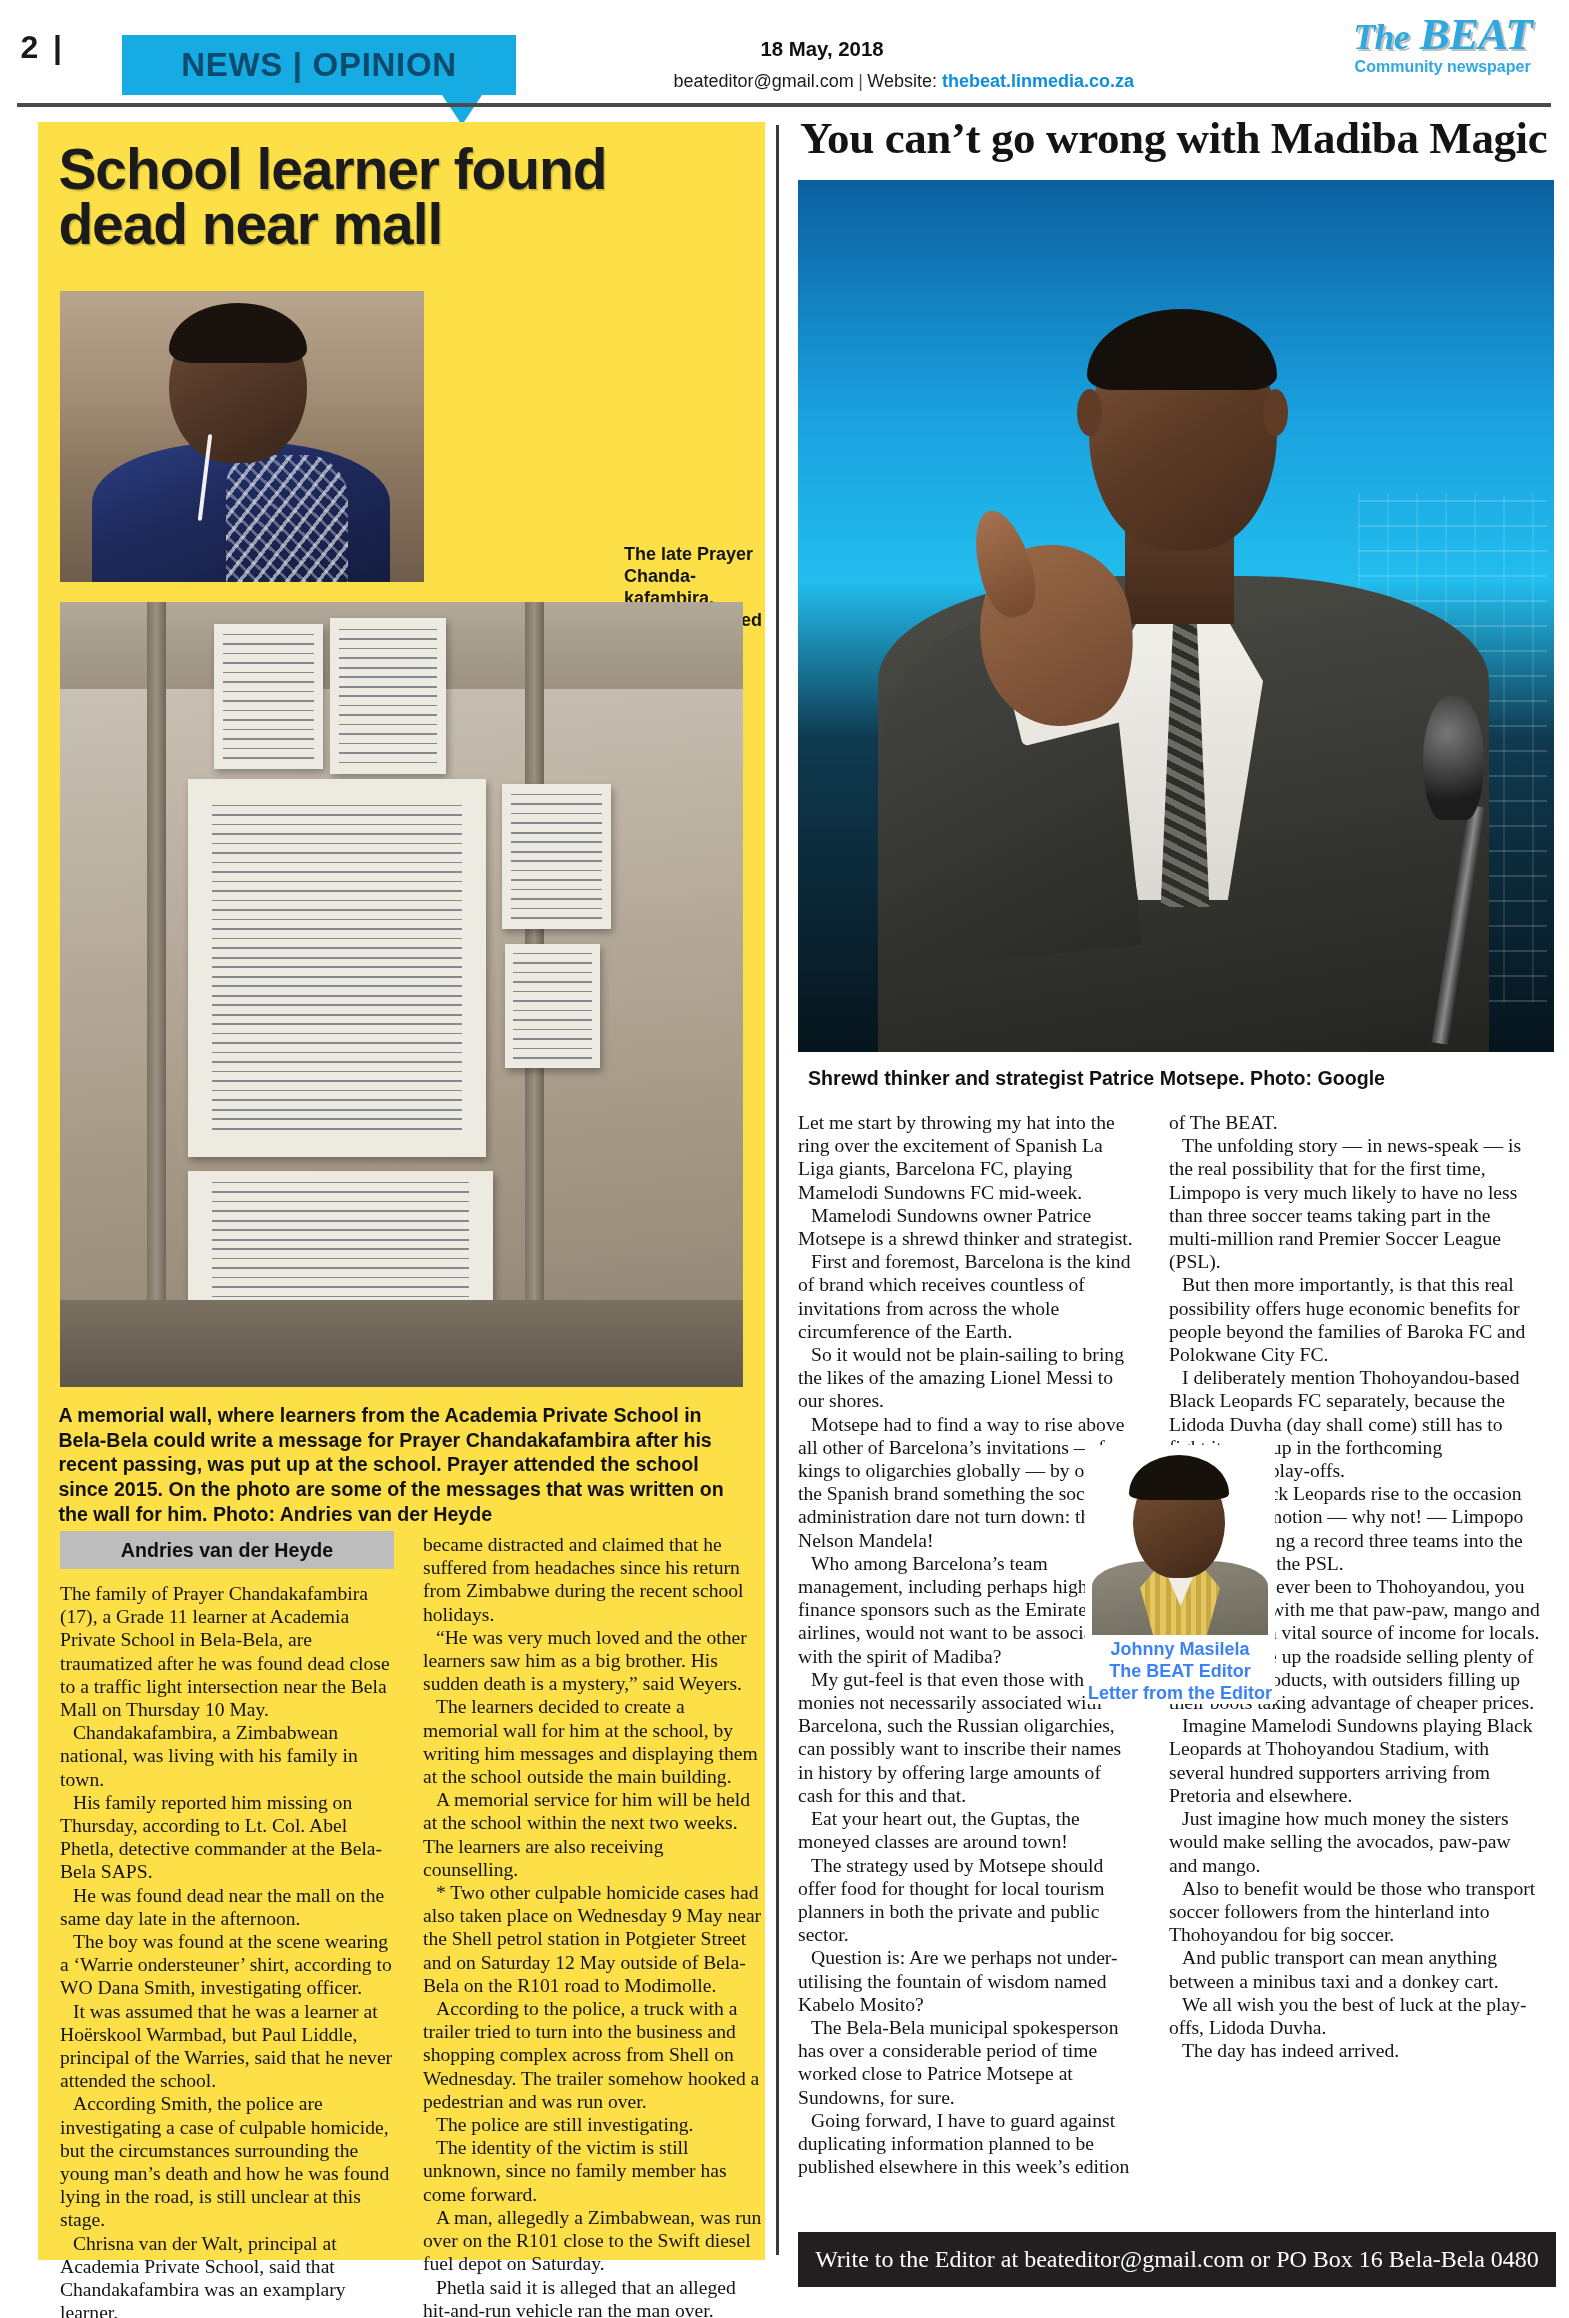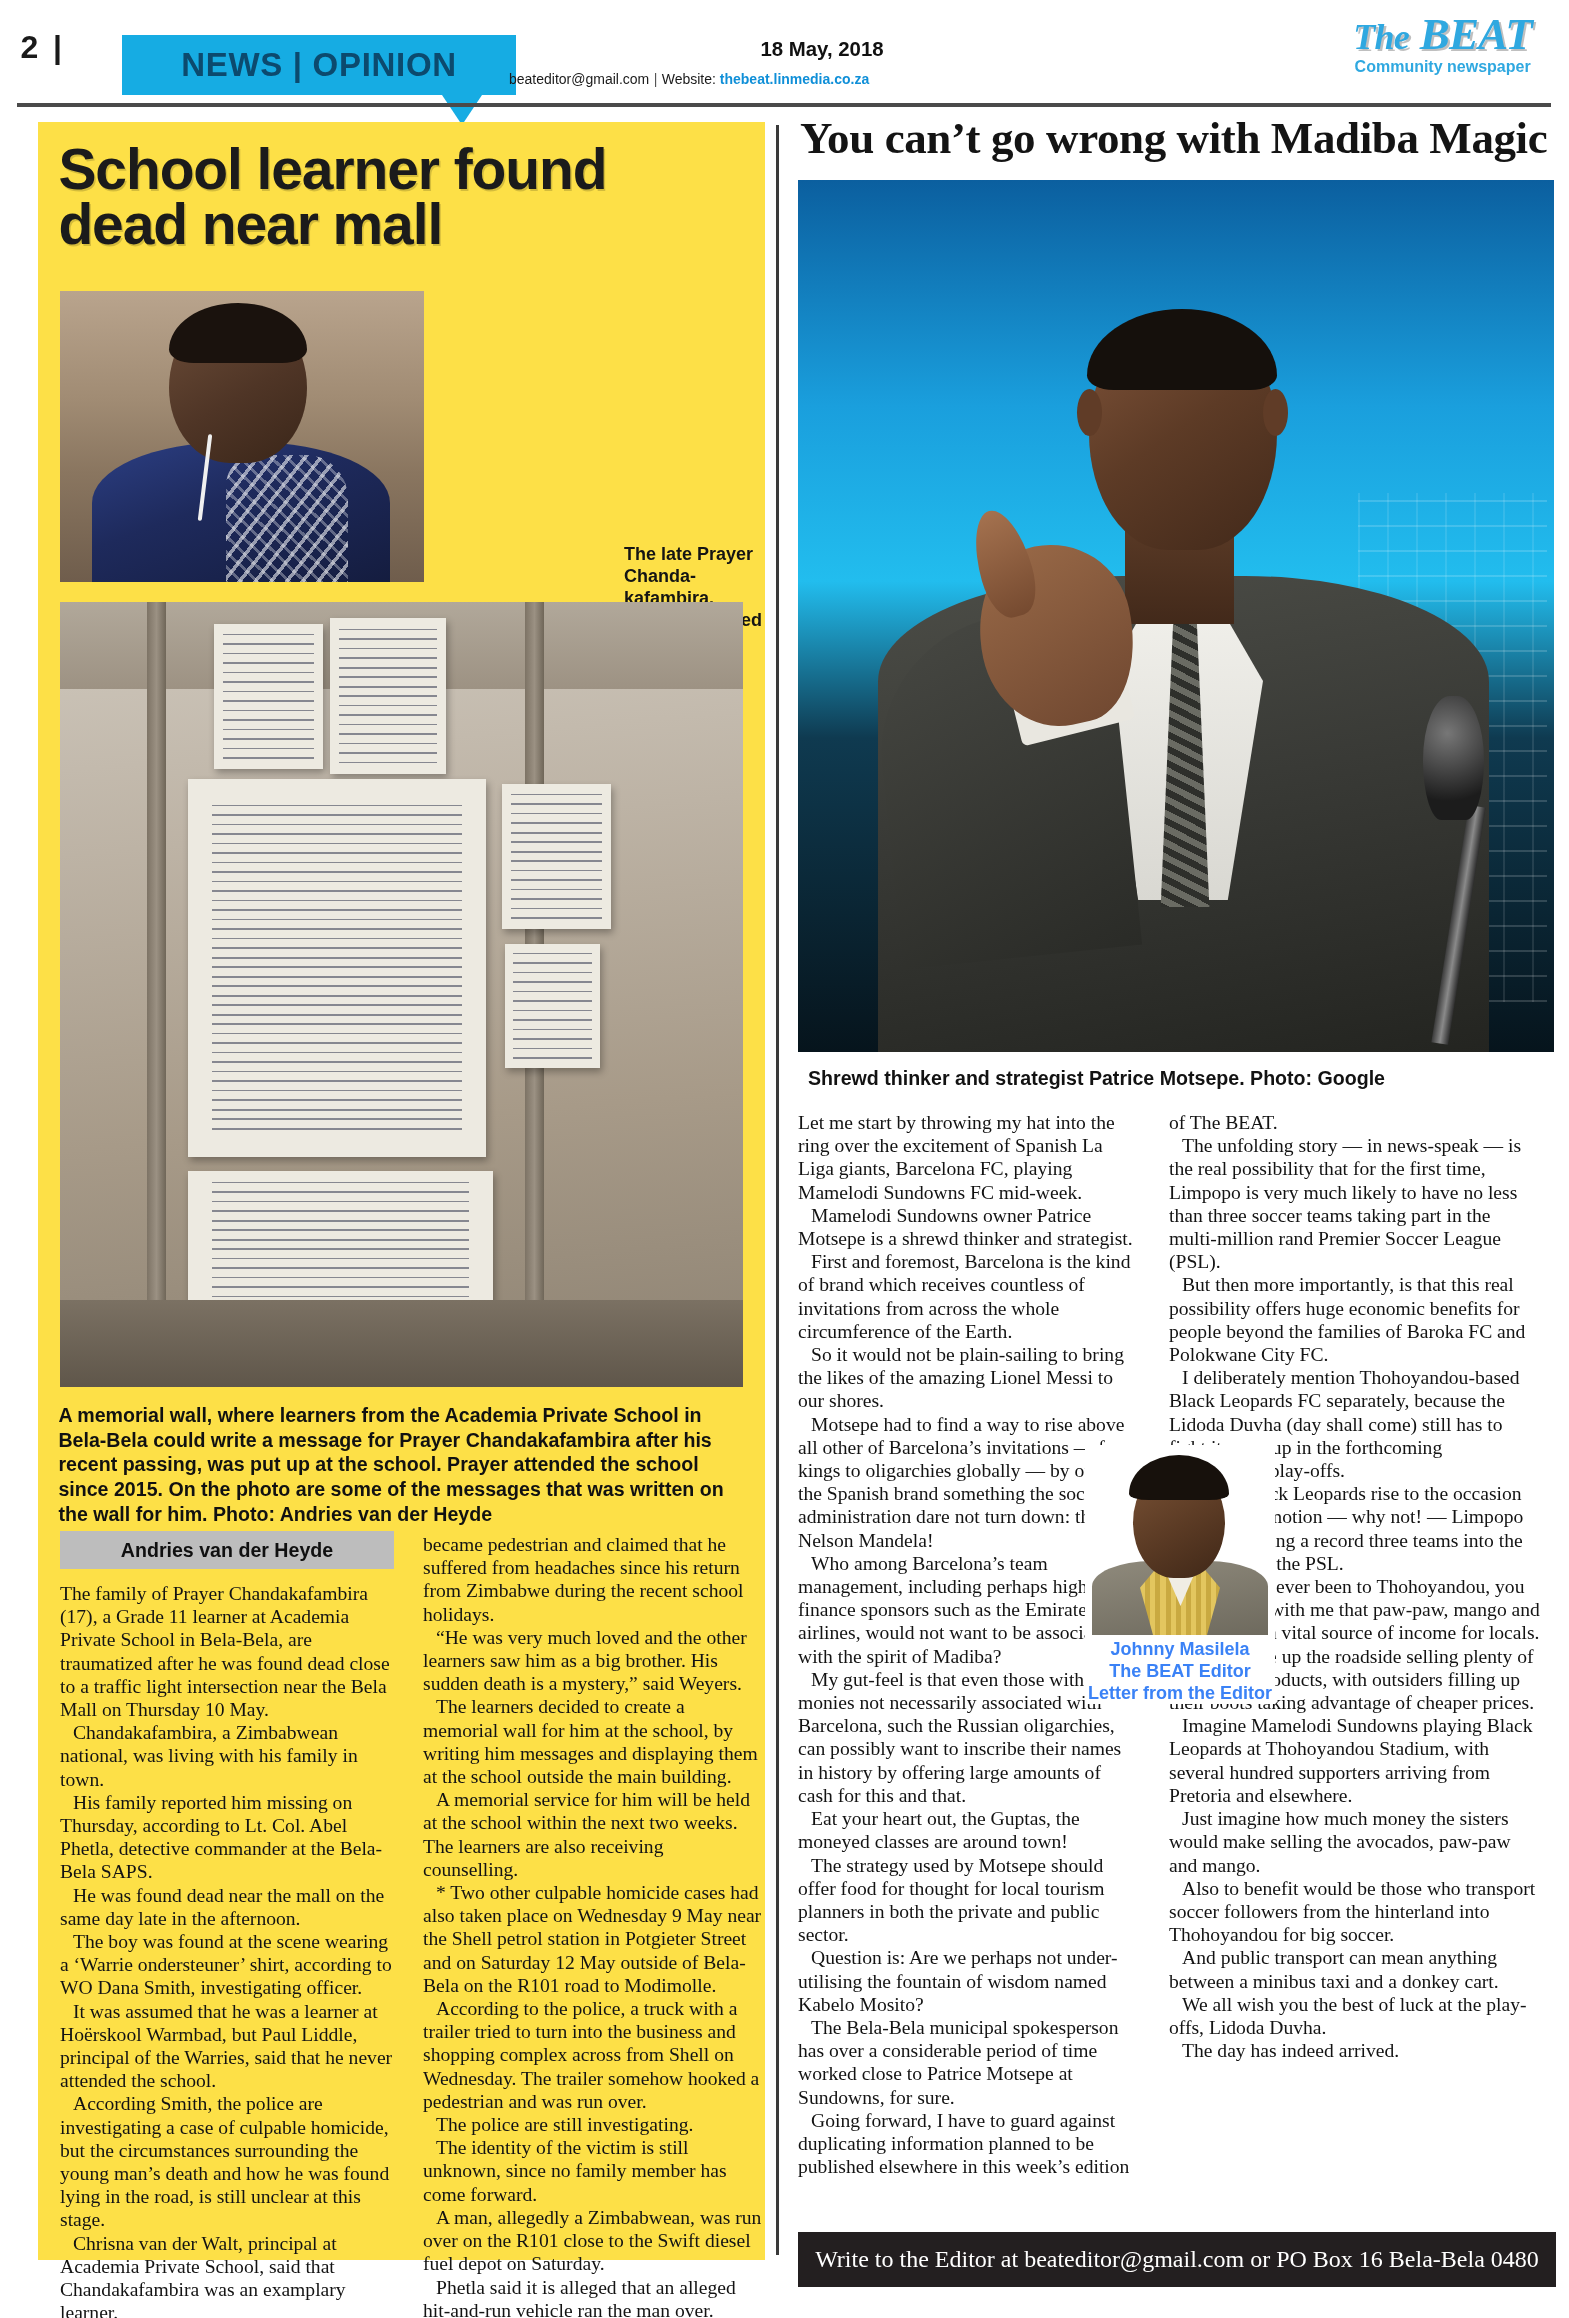--- a/index.html
+++ b/index.html
@@ -38,23 +38,23 @@
     border-top: 30.5px solid #16ace3;
   }
   .issue-date {
     position: absolute; left: 553px; top: 38px; width: 538px;
     text-align: center;
     font-family: "Liberation Sans", sans-serif;
     font-weight: bold; font-size: 20.4px; color: #111;
   }
   .contact-line {
     position: absolute; left: 509px; top: 71px; width: 625px;
-    text-align: left;
-    font-family: "Liberation Sans", sans-serif;
-    font-size: 14px; color: #1a1a1a;
+    text-align: right;
+    font-family: "Liberation Sans", sans-serif;
+    font-size: 18px; color: #1a1a1a;
     white-space: nowrap;
   }
   .contact-line .sep { color: #555; padding: 0 4.4px; }
   .contact-line .site { color: #0f8fd8; font-weight: bold; }
   .logo-block { position: absolute; right: 17.4px; top: 11.6px; width: 218px; text-align: center; }
   .logo-main {
     font-family: "Liberation Serif", serif;
     font-weight: bold; font-style: italic;
     font-size: 45px; line-height: 1.0;
     color: #2fa8e0;
@@ -396,21 +396,21 @@
         <p class="first">The family of Prayer Chandakafambira (17), a Grade 11 learner at Academia Private School in Bela-Bela, are traumatized after he was found dead close to a traffic light intersection near the Bela Mall on Thursday 10 May.</p>
         <p>Chandakafambira, a Zimbabwean national, was living with his family in town.</p>
         <p>His family reported him missing on Thursday, according to Lt. Col. Abel Phetla, detective commander at the Bela-Bela SAPS.</p>
         <p>He was found dead near the mall on the same day late in the afternoon.</p>
         <p>The boy was found at the scene wearing a ‘Warrie ondersteuner’ shirt, according to WO Dana Smith, investigating officer.</p>
         <p>It was assumed that he was a learner at Hoërskool Warmbad, but Paul Liddle, principal of the Warries, said that he never attended the school.</p>
         <p>According Smith, the police are investigating a case of culpable homicide, but the circumstances surrounding the young man’s death and how he was found lying in the road, is still unclear at this stage.</p>
         <p>Chrisna van der Walt, principal at Academia Private School, said that Chandakafambira was an examplary learner.</p>
       </div>
     <div class="lcol lcol2">
-        <p class="first">became pedestrian and claimed that he suffered from headaches since his return from Zimbabwe during the recent school holidays.</p>
+        <p class="first">became distracted and claimed that he suffered from headaches since his return from Zimbabwe during the recent school holidays.</p>
         <p>“He was very much loved and the other learners saw him as a big brother. His sudden death is a mystery,” said Weyers.</p>
         <p>The learners decided to create a memorial wall for him at the school, by writing him messages and displaying them at the school outside the main building.</p>
         <p>A memorial service for him will be held at the school within the next two weeks. The learners are also receiving counselling.</p>
         <p>* Two other culpable homicide cases had also taken place on Wednesday 9 May near the Shell petrol station in Potgieter Street and on Saturday 12 May outside of Bela-Bela on the R101 road to Modimolle.</p>
         <p>According to the police, a truck with a trailer tried to turn into the business and shopping complex across from Shell on Wednesday. The trailer somehow hooked a pedestrian and was run over.</p>
         <p>The police are still investigating.</p>
         <p>The identity of the victim is still unknown, since no family member has come forward.</p>
         <p>A man, allegedly a Zimbabwean, was run over on the R101 close to the Swift diesel fuel depot on Saturday.</p>
         <p>Phetla said it is alleged that an alleged hit-and-run vehicle ran the man over.</p>
       </div>

